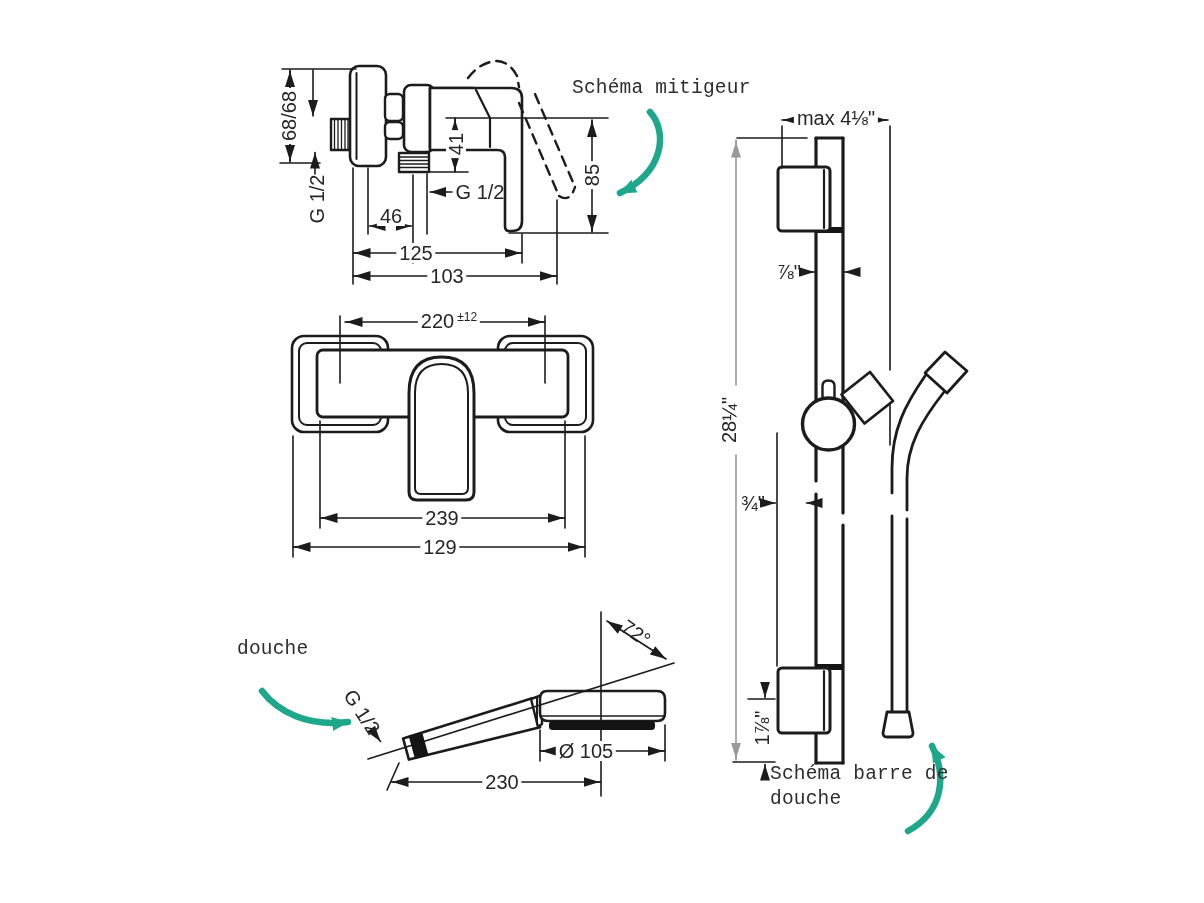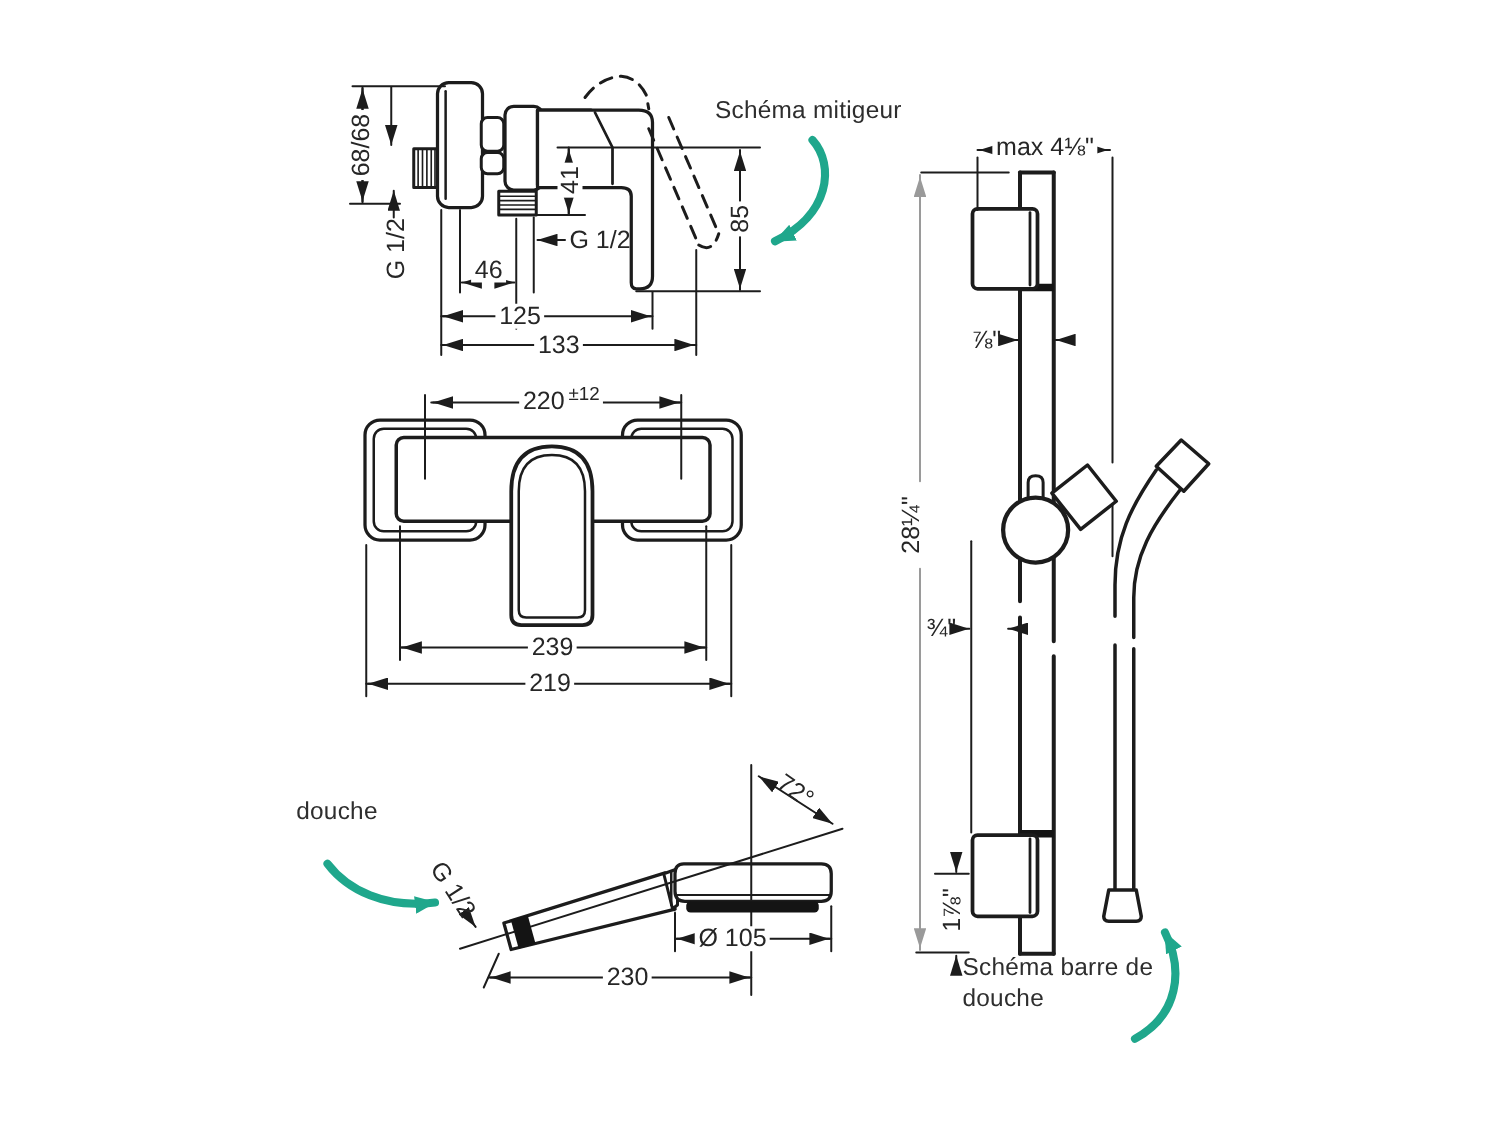--- a/index.html
+++ b/index.html
@@ -7,22 +7,22 @@
          font-family:"Liberation Sans","DejaVu Sans",sans-serif;}
   #lineart{position:absolute;left:0;top:0;}
   .t{position:absolute;color:#262626;white-space:nowrap;line-height:1;
      font-family:"Liberation Sans","DejaVu Sans",sans-serif;}
   .dimtxt{font-size:20px;background:#fff;padding:0 3px;
           transform:translate(-50%,-50%);}
   .rot90{transform:translate(-50%,-50%) rotate(-90deg);}
   .rot57{transform:translate(-50%,-50%) rotate(57deg);background:transparent;}
   .rot35{transform:translate(-50%,-50%) rotate(35deg);background:transparent;}
   .nobg{background:transparent;}
-  .schema{font-size:19.5px;color:#2e2e2e;letter-spacing:.2px;line-height:25px;}
-  .sup{font-size:15px;position:relative;top:-7px;margin-left:3px;margin-top:12px;}
+  .schema{font-size:19.5px;color:#2e2e2e;letter-spacing:.2px;line-height:25px;font-family:Liberation Mono, monospace;}
+  .sup{font-size:12px;position:relative;top:-7px;margin-left:3px;margin-top:12px;}
 </style>
 </head>
 <body>
 
 <div id="stage">
 
 <svg id="lineart" width="1204" height="903" viewBox="0 0 1204 903">
   <defs>
     <marker id="ah" markerUnits="userSpaceOnUse" markerWidth="16" markerHeight="10" refX="16" refY="5" orient="auto">
       <path d="M0,0 L16,5 L0,10 Z" fill="#1c1c1c"></path>
@@ -241,27 +241,27 @@
     <path d="M908,831 C943,812 947,776 932,746" marker-end="url(#aht)"></path>
   </g>
 </svg>
 
 <span class="t dimtxt rot90" style="left:289px;top:116px">68/68</span>
 <span class="t dimtxt rot90 nobg" style="left:317px;top:199px">G 1/2</span>
 <span class="t dimtxt rot90" style="left:456px;top:144px">41</span>
 <span class="t dimtxt nobg" style="left:480px;top:192px">G 1/2</span>
 <span class="t dimtxt" style="left:391px;top:216px">46</span>
 <span class="t dimtxt" style="left:416px;top:253px">125</span>
-<span class="t dimtxt" style="left:447px;top:276px">133</span>
+<span class="t dimtxt" style="left:447px;top:276px">103</span>
 <span class="t dimtxt rot90" style="left:592px;top:175px">85</span>
 <div class="t schema" style="left:572px;top:76px">Schéma mitigeur</div>
 
 <span class="t dimtxt" style="left:449px;top:321px"><span>220</span><span class="sup">±12</span></span>
 <span class="t dimtxt" style="left:442px;top:518px">239</span>
-<span class="t dimtxt" style="left:440px;top:547px">219</span>
+<span class="t dimtxt" style="left:440px;top:547px">129</span>
 
 <div class="t schema" style="left:237px;top:637px">
   <div>douche</div>
 </div>
 <span class="t dimtxt rot57" style="left:362px;top:712px">G 1/2</span>
 <span class="t dimtxt rot35" style="left:636px;top:633px">72°</span>
 <span class="t dimtxt" style="left:586px;top:751px">Ø 105</span>
 <span class="t dimtxt" style="left:502px;top:782px">230</span>
 
 <span class="t dimtxt" style="left:836px;top:118px">max 4⅛"</span>

